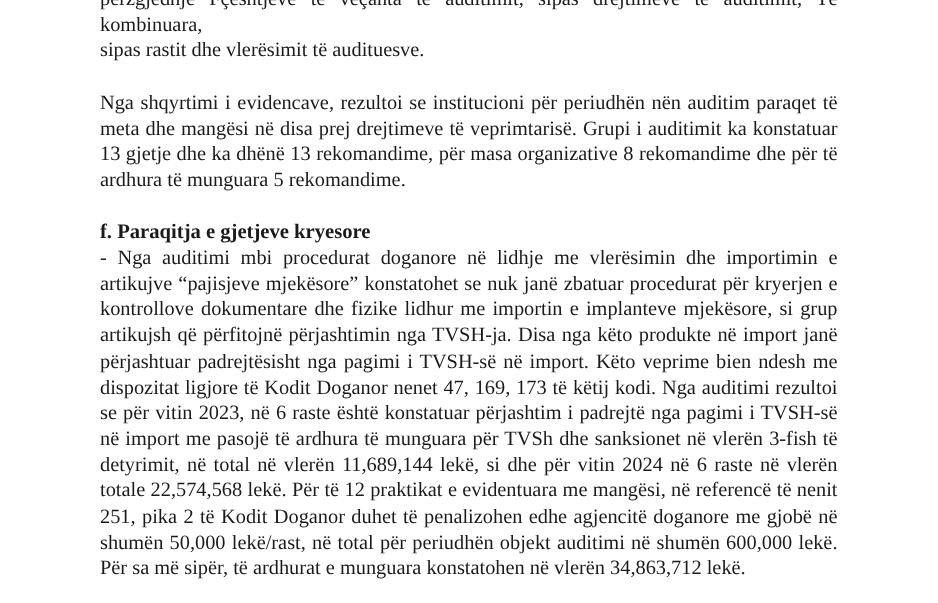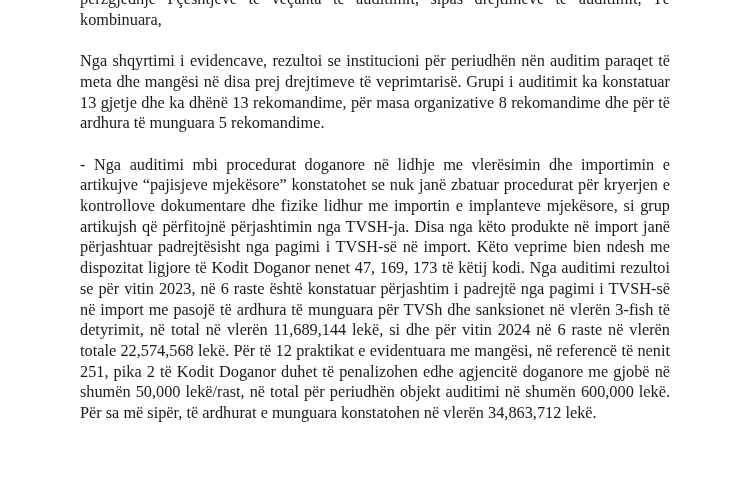--- a/index.html
+++ b/index.html
@@ -28,22 +28,24 @@
     font-weight: bold;
     line-height: 20.7px;
   }
   .last-line { text-align-last: justify; }
 </style>
 </head>
 <body>
 
 <div class="page">
   <p class="last-line">përzgjedhje Fçështjeve të veçanta të auditimit, sipas drejtimeve të auditimit, Të kombinuara,</p>
+  <p>sipas rastit dhe vlerësimit të audituesve.</p>
 
   <div class="gap"></div>
 
   <p>Nga shqyrtimi i evidencave, rezultoi se institucioni për periudhën nën auditim paraqet të meta dhe mangësi në disa prej drejtimeve të veprimtarisë. Grupi i auditimit ka konstatuar 13 gjetje dhe ka dhënë 13 rekomandime, për masa organizative 8 rekomandime dhe për të ardhura të munguara 5 rekomandime.</p>
 
   <div class="gap"></div>
 
+  <h3>f. Paraqitja e gjetjeve kryesore</h3>
   <p>- Nga auditimi mbi procedurat doganore në lidhje me vlerësimin dhe importimin e artikujve “pajisjeve mjekësore” konstatohet se nuk janë zbatuar procedurat për kryerjen e kontrollove dokumentare dhe fizike lidhur me importin e implanteve mjekësore, si grup artikujsh që përfitojnë përjashtimin nga TVSH-ja. Disa nga këto produkte në import janë përjashtuar padrejtësisht nga pagimi i TVSH-së në import. Këto veprime bien ndesh me dispozitat ligjore të Kodit Doganor nenet 47, 169, 173 të këtij kodi. Nga auditimi rezultoi se për vitin 2023, në 6 raste është konstatuar përjashtim i padrejtë nga pagimi i TVSH-së në import me pasojë të ardhura të munguara për TVSh dhe sanksionet në vlerën 3-fish të detyrimit, në total në vlerën 11,689,144 lekë, si dhe për vitin 2024 në  6 raste në vlerën totale 22,574,568 lekë. Për të 12 praktikat e evidentuara me mangësi, në referencë të nenit 251, pika 2 të Kodit Doganor duhet të penalizohen edhe agjencitë doganore me gjobë në shumën 50,000 lekë/rast, në total për periudhën objekt auditimi në shumën 600,000 lekë. Për sa më sipër, të ardhurat e munguara konstatohen në vlerën 34,863,712 lekë.</p>
 
 </div>
 
 </body></html>

